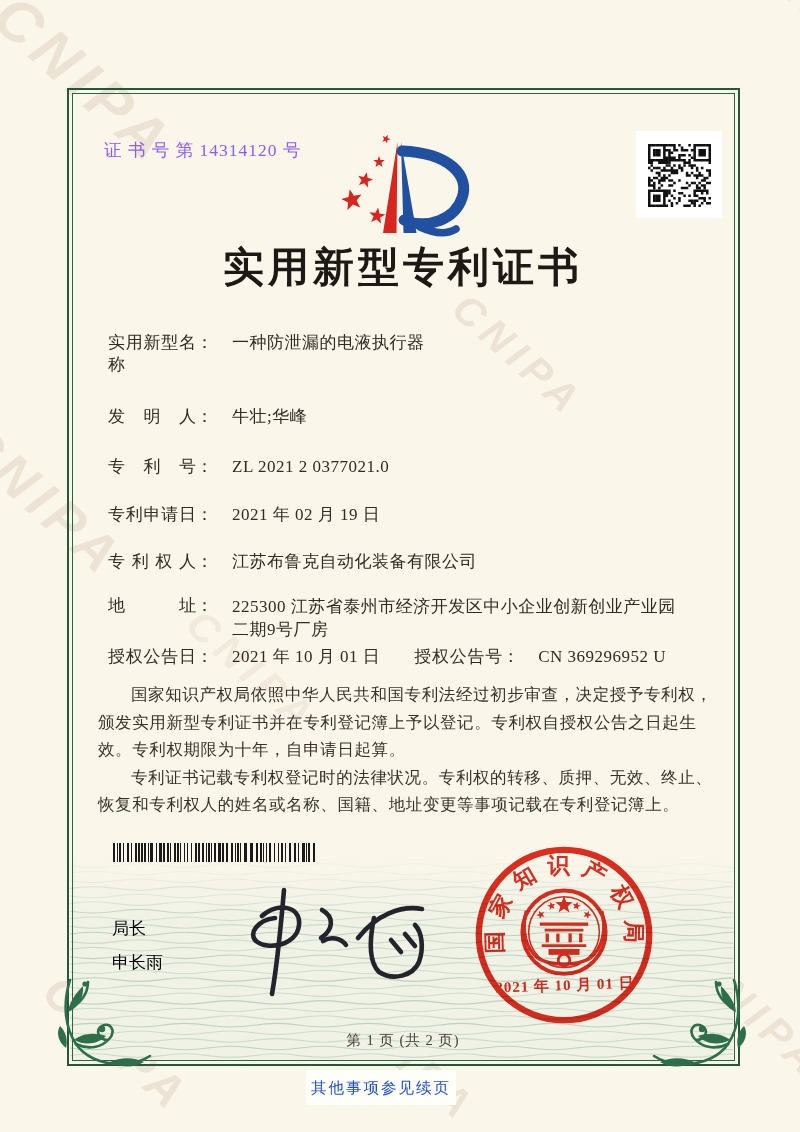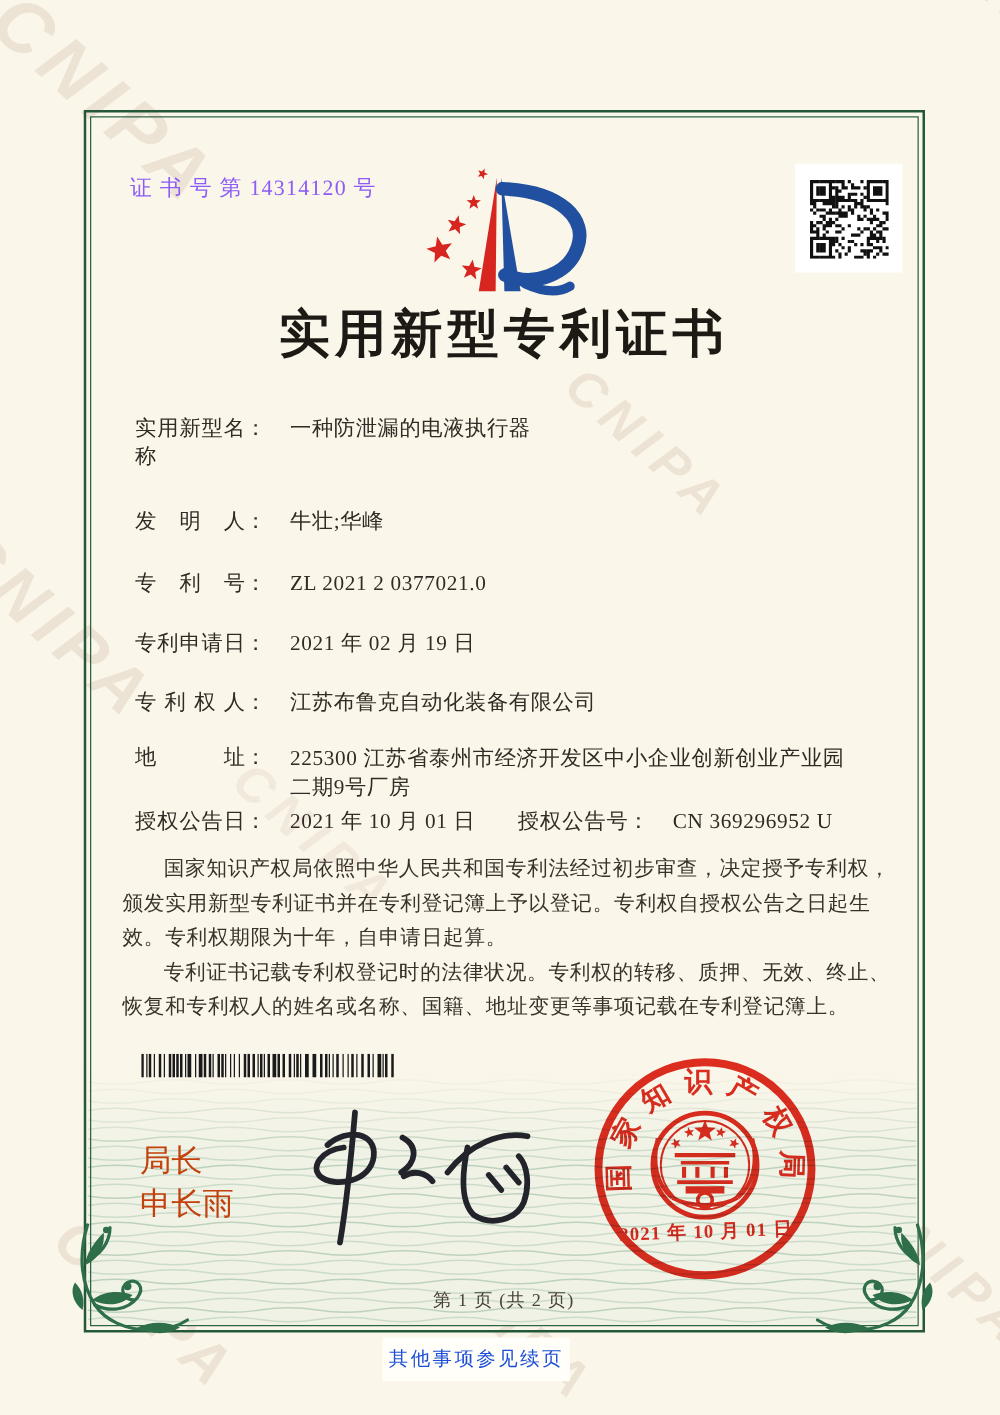--- a/index.html
+++ b/index.html
@@ -52,21 +52,21 @@
   .addr .fvalue{width:448px;line-height:23px;}
   .pair{display:flex;}
   .pair2{margin-left:34px;align-items:flex-end;}
 
   .body-par{position:absolute;z-index:4;left:98px;top:657px;width:618px;margin-top:24px;}
   .body-par p{margin:0;text-indent:2em;font-size:16.5px;line-height:27.5px;letter-spacing:0.6px;color:#38322b;}
 
   .barcode{position:absolute;z-index:4;left:113px;top:843px;width:208px;height:19px;}
 
   .signblock{position:absolute;z-index:4;left:112px;top:912px;
-             font-family:"Liberation Sans","DejaVu Sans",sans-serif;font-size:25px;color:#c2410c;}
+             font-family:"Liberation Sans","DejaVu Sans",sans-serif;font-size:17px;color:#000000;}
   .signblock div{line-height:34px;}
   .signature{position:absolute;z-index:4;left:228px;top:876px;}
 
   .seal{position:absolute;z-index:5;left:472px;top:843px;mix-blend-mode:multiply;opacity:0.96;}
 
   .pageno{position:absolute;z-index:4;left:0;top:1031px;width:806px;text-align:center;
           font-size:14.5px;letter-spacing:1px;color:#46413a;}
   .note{position:absolute;z-index:4;left:306px;top:1070px;width:150px;height:35px;background:#fffef8;
         text-align:center;line-height:35px;font-size:15.5px;letter-spacing:2px;color:#1d4ed8;}
 </style>

